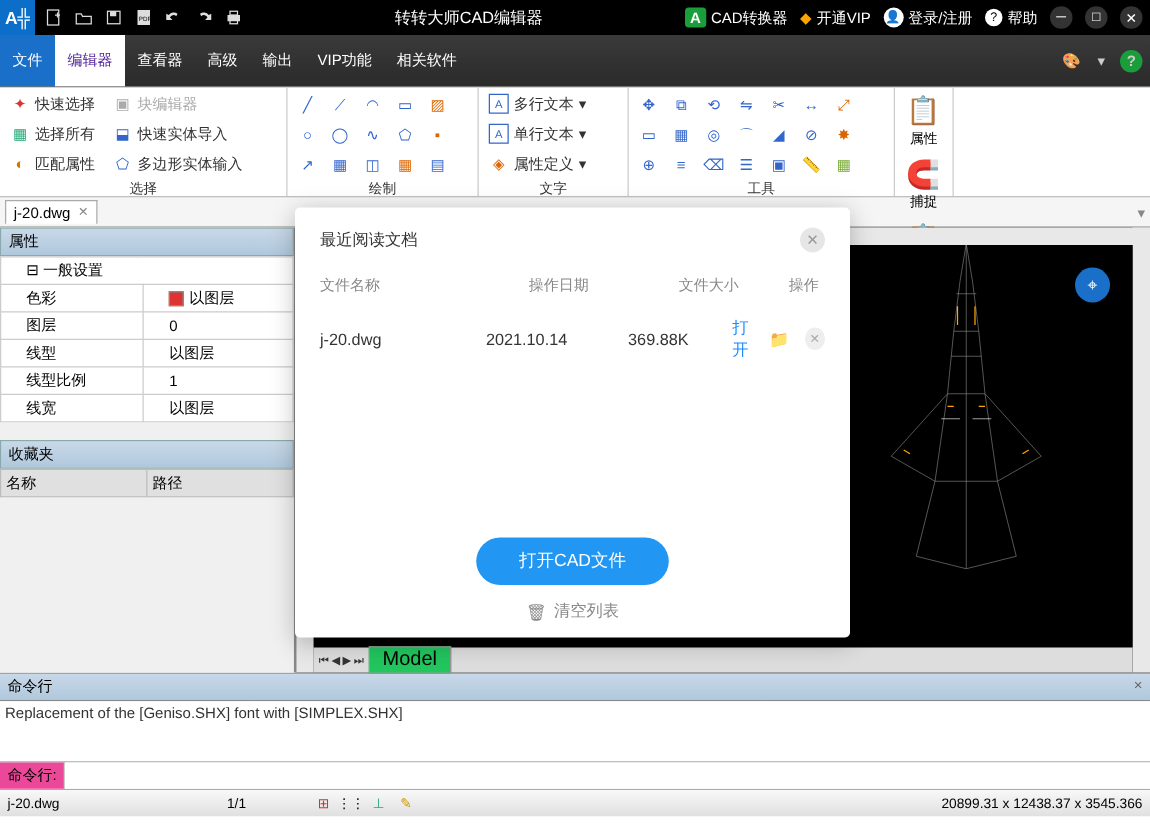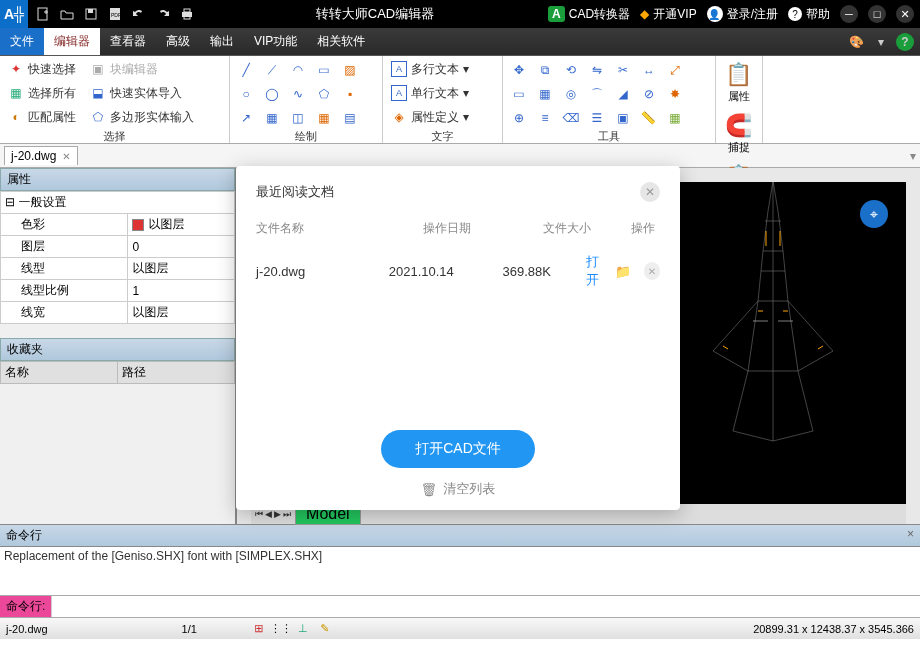--- a/index.html
+++ b/index.html
@@ -12,24 +12,24 @@
 .titlebar .qat-btn { width: 22px; height: 22px; display: flex; align-items: center; justify-content: center; color: #ddd; }
 .titlebar .title-text { flex: 1; text-align: center; font-size: 13px; }
 .titlebar .right-group { display: flex; align-items: center; gap: 10px; padding-right: 6px; }
 .titlebar .tag { display: flex; align-items: center; gap: 4px; font-size: 12px; }
 .titlebar .tag-green { background: #1a9e3b; padding: 1px 4px; border-radius: 3px; font-weight: bold; }
 .titlebar .diamond { color: #ffa500; }
 .titlebar .avatar { background: #fff; color: #000; border-radius: 50%; width: 16px; height: 16px; display: inline-flex; align-items: center; justify-content: center; font-size: 10px; }
 .titlebar .winbtn { width: 18px; height: 18px; border-radius: 50%; background: #333; display: flex; align-items: center; justify-content: center; font-size: 11px; }
 
 
-.menutabs { height: 28px; background: linear-gradient(#3a3a3a,#2a2a2a); display: flex; align-items: stretch; border-bottom: 1px solid #555; }
+.menutabs { height: 42px; background: linear-gradient(#3a3a3a,#2a2a2a); display: flex; align-items: stretch; border-bottom: 1px solid #555; }
 .menutabs .tab { padding: 0 10px; color: #fff; display: flex; align-items: center; font-size: 12px; cursor: pointer; }
 .menutabs .tab.file { background: #1a6fc9; }
-.menutabs .tab.active { background: #fff; color: #7f1d1d; }
+.menutabs .tab.active { background: #fff; color: #4c1d95; }
 .menutabs .spacer { flex: 1; }
 .menutabs .right-icons { display: flex; align-items: center; gap: 6px; padding-right: 6px; }
 .menutabs .right-icons span { width: 18px; height: 18px; display: inline-flex; align-items: center; justify-content: center; color: #ccc; }
 .menutabs .helpcircle { background: #1a9e3b; border-radius: 50%; color: #fff; font-weight: bold; }
 
 
 .ribbon { height: 88px; background: #fff; border-bottom: 1px solid #aaa; display: flex; }
 .ribbon-group { border-right: 1px solid #ccc; padding: 2px 6px; display: flex; flex-direction: column; }
 .ribbon-group .group-body { flex: 1; display: flex; flex-direction: column; gap: 2px; }
 .ribbon-group .group-label { text-align: center; font-size: 11px; color: #333; padding-top: 1px; }
@@ -48,21 +48,21 @@
 .filetabs { height: 24px; background: #f5f5f5; border-bottom: 1px solid #aaa; display: flex; align-items: center; padding: 0 4px; }
 .filetab { background: #fff; border: 1px solid #aaa; border-bottom: none; padding: 2px 6px; display: flex; align-items: center; gap: 6px; font-size: 12px; }
 .filetab .close { color: #888; font-size: 10px; }
 
 
 .mainarea { display: flex; height: 356px; }
 .leftpanel { width: 237px; border-right: 2px solid #888; display: flex; flex-direction: column; background: #f0f0f0; }
 .panel-head { background: linear-gradient(#c8d8e8,#b0c8dc); border: 1px solid #8aa; padding: 2px 6px; font-size: 12px; }
 .default-head { background: #eee; border-bottom: 1px solid #aaa; padding: 2px 6px; font-size: 12px; }
 .prop-table { background: #fff; border-collapse: collapse; width: 100%; font-size: 12px; }
-.prop-table td { border: 1px solid #ccc; padding: 2px 4px; height: 18px; }
+.prop-table td { border: 1px solid #ccc; padding: 2px 20px; height: 18px; }
 .prop-table .section td { background: #fff; font-weight: normal; }
 .swatch { display: inline-block; width: 12px; height: 12px; background: #d33; border: 1px solid #888; vertical-align: middle; margin-right: 4px; }
 .fav-table { width: 100%; border-collapse: collapse; font-size: 12px; }
 .fav-table th { background: #e0e0e0; border: 1px solid #bbb; padding: 2px 4px; text-align: left; font-weight: normal; }
 .leftpanel .gap { flex: 1; background: #f0f0f0; }
 
 .canvas-wrap { flex: 1; position: relative; background: #000; }
 .canvas-rulers { position: absolute; inset: 0; border: 14px solid #e8e8e8; border-right-width: 14px; border-bottom-width: 0; }
 .canvas-inner { position: absolute; left: 14px; top: 14px; right: 14px; bottom: 20px; background: #000; overflow: hidden; }
 .compass { position: absolute; right: 18px; top: 18px; width: 28px; height: 28px; background: #1a6fc9; border-radius: 50%; display: flex; align-items: center; justify-content: center; color: #fff; font-size: 14px; }

